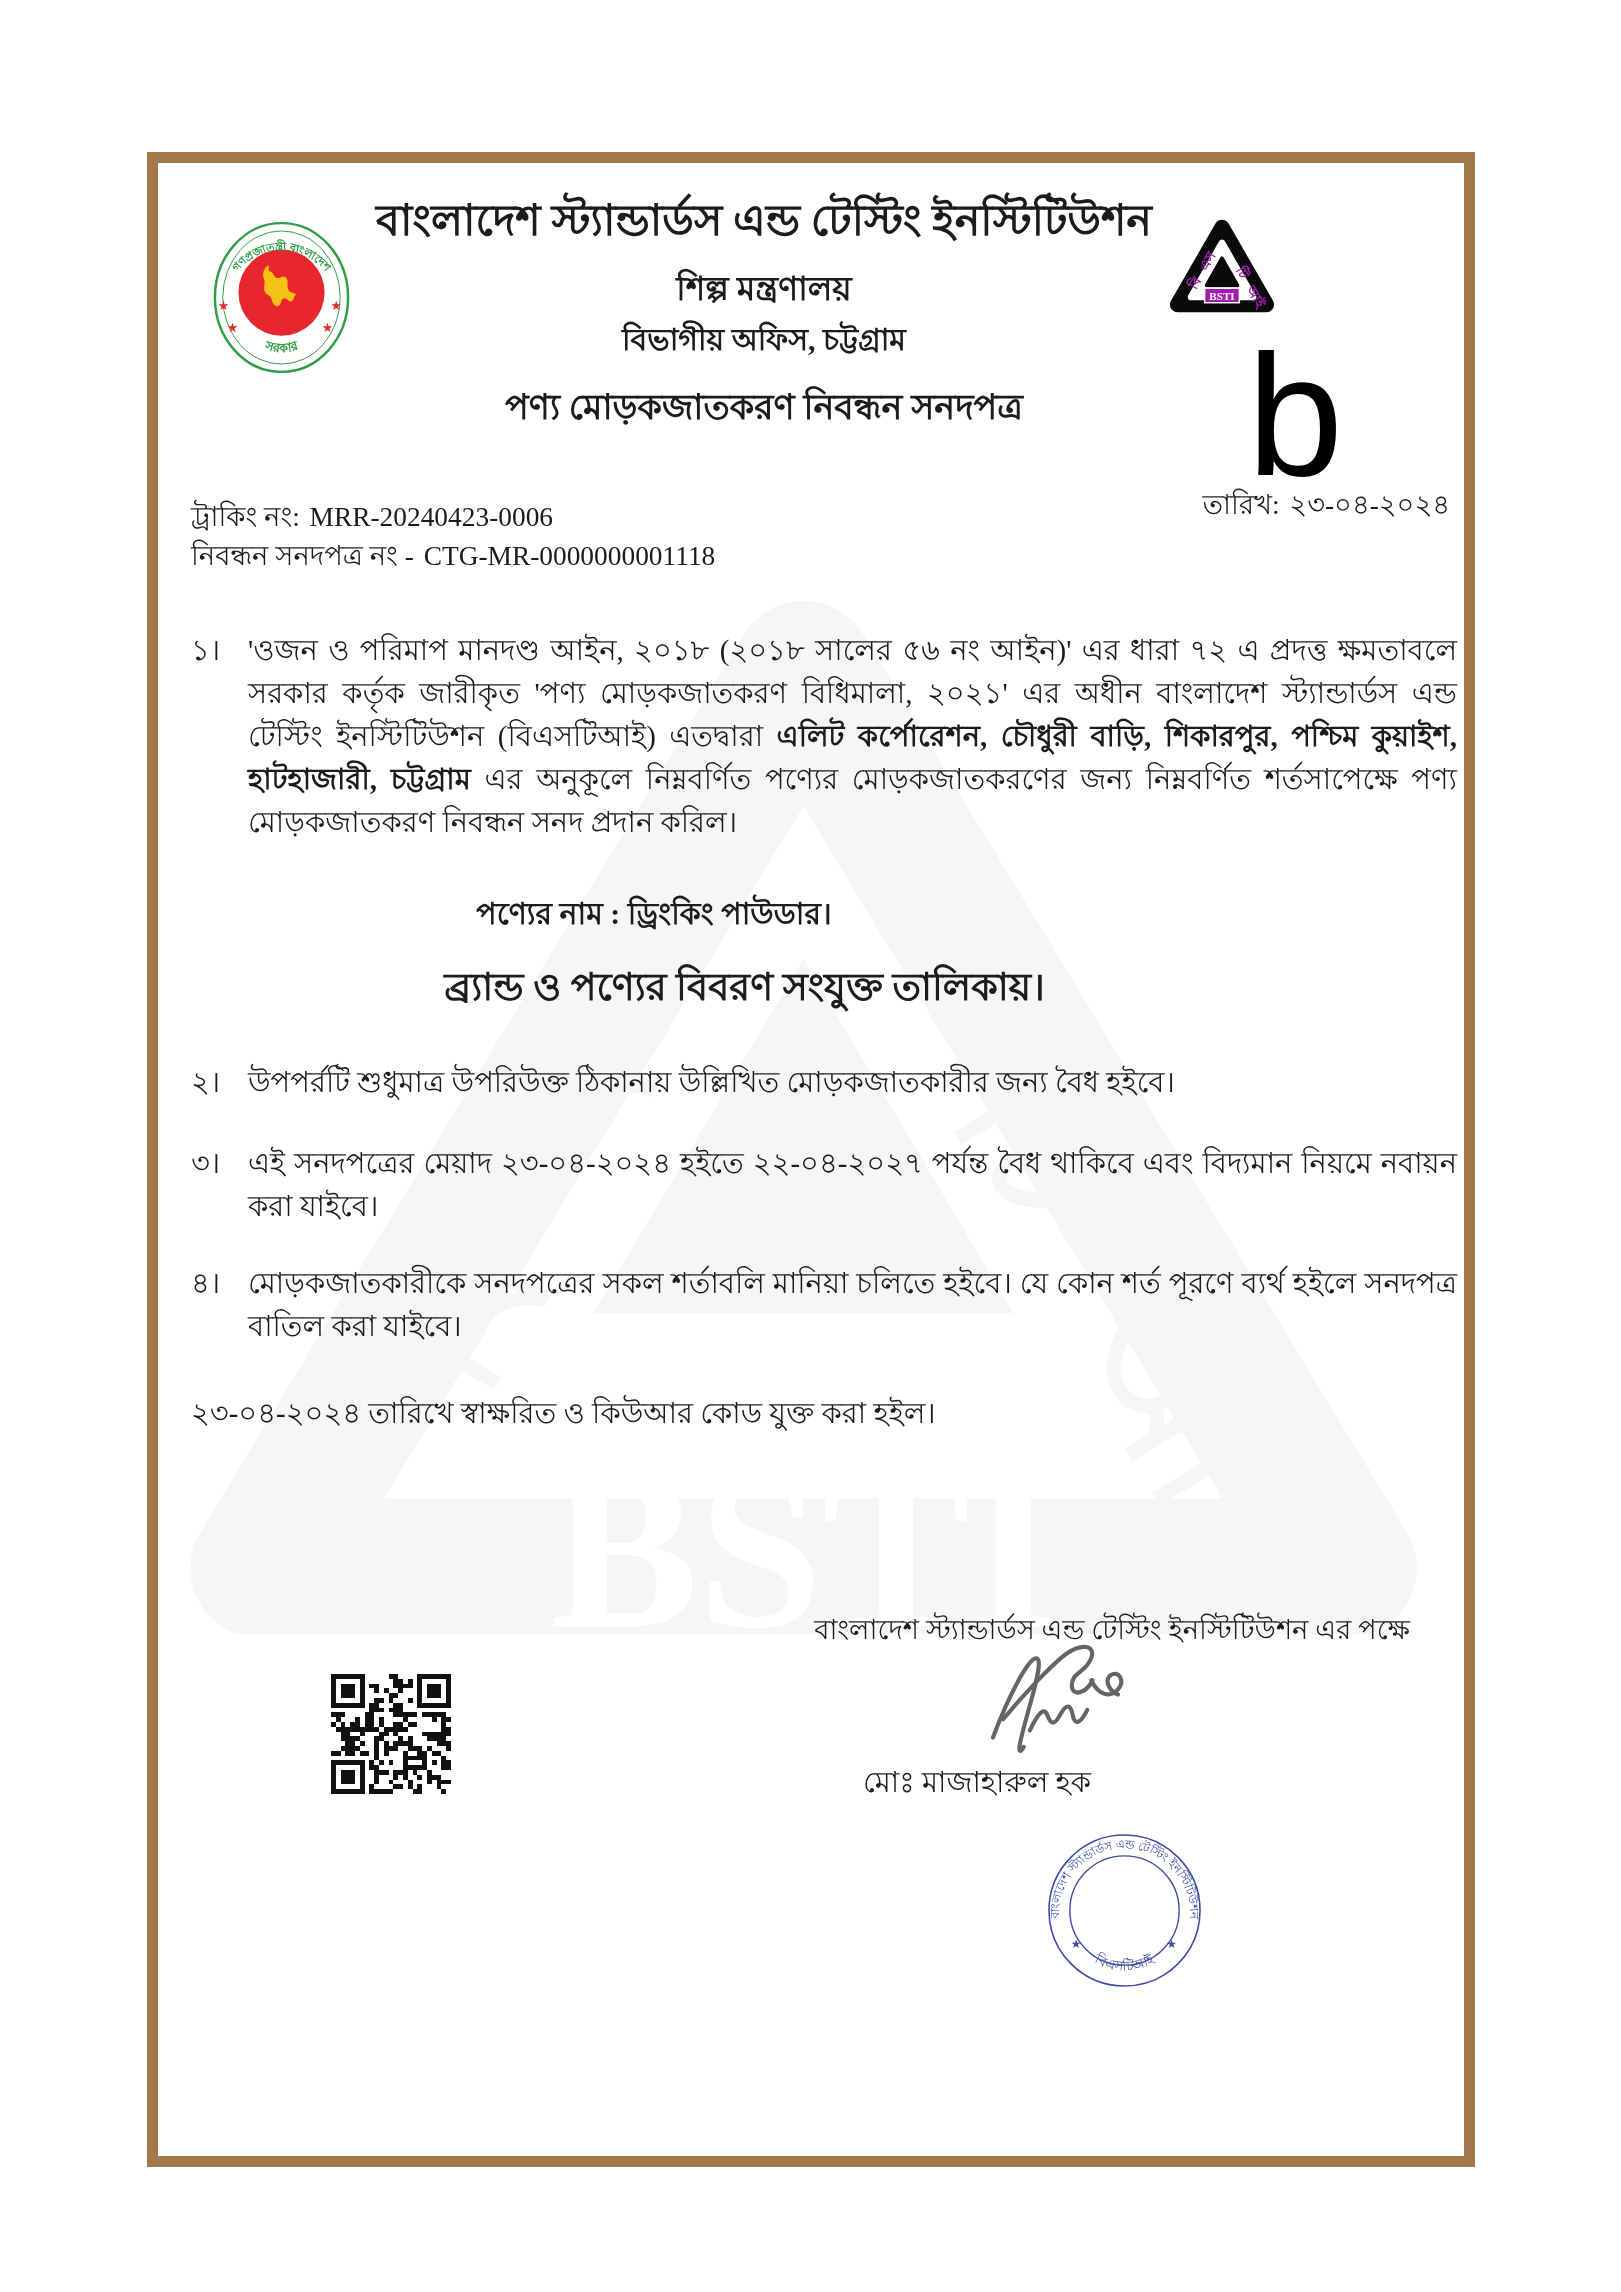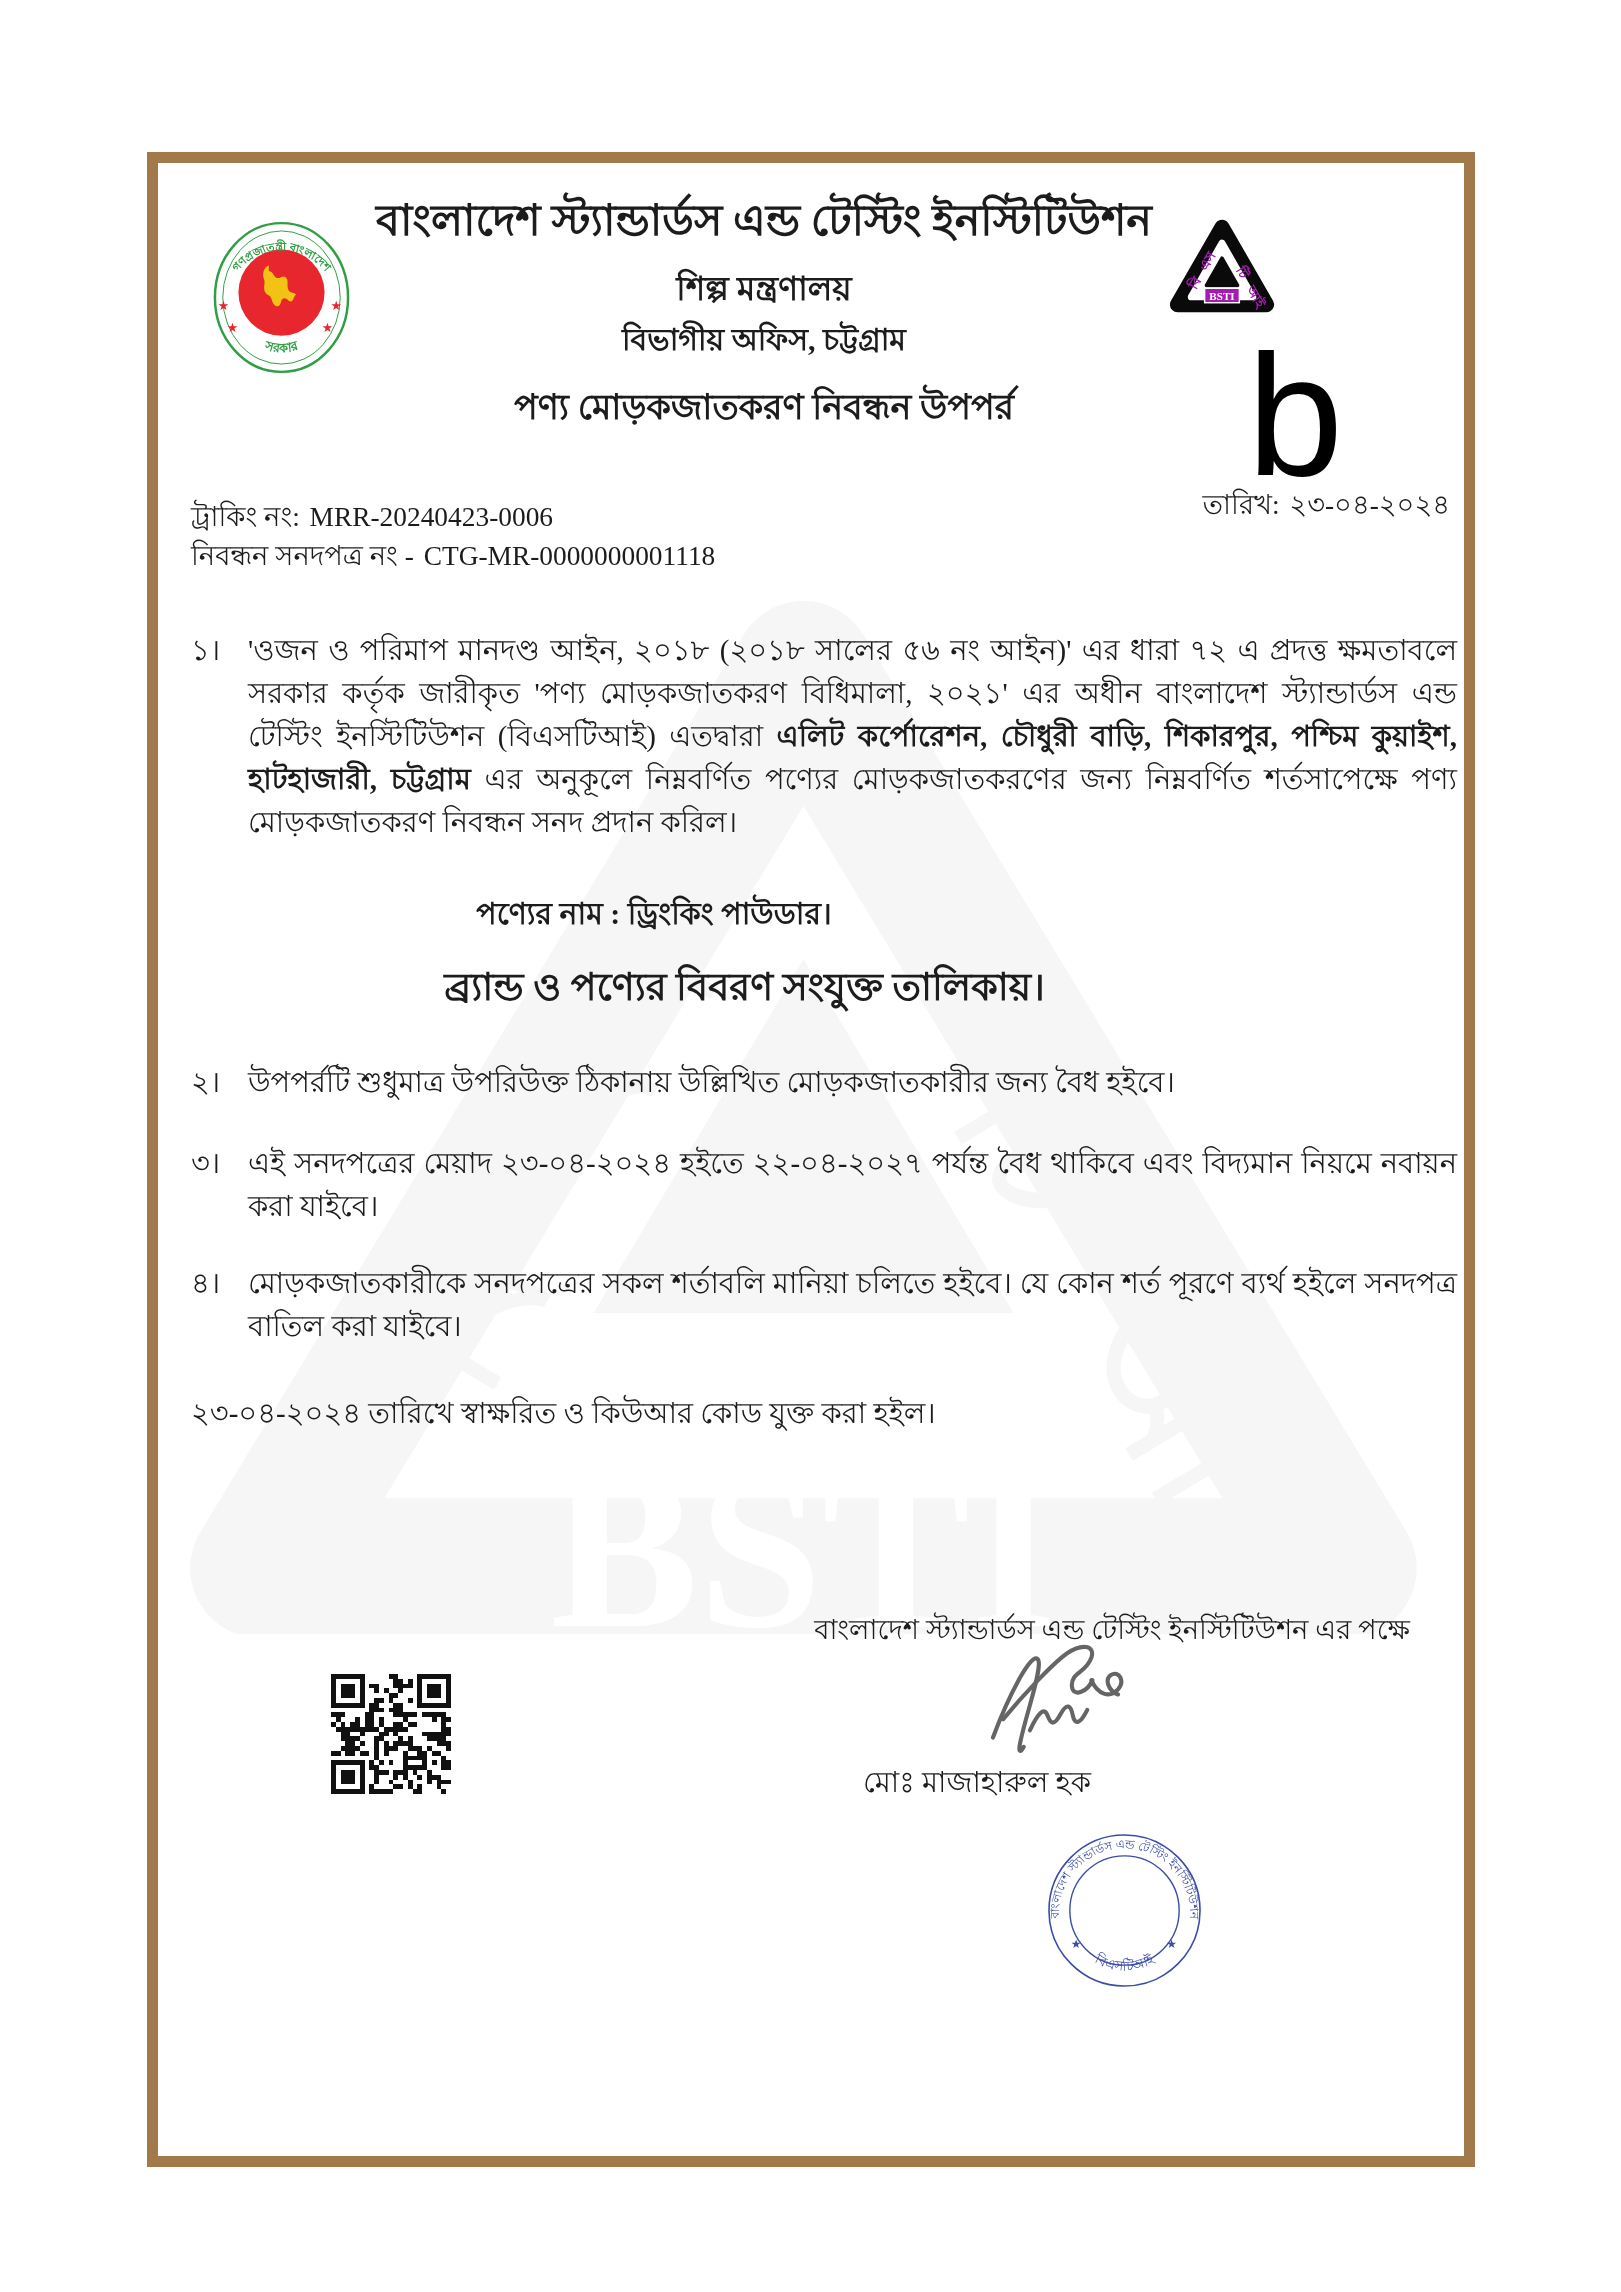--- a/index.html
+++ b/index.html
@@ -79,21 +79,21 @@
     <text font-size="13" font-weight="bold" fill="#2f9e44"><textPath href="#embBot" startOffset="50%" text-anchor="middle">সরকার</textPath></text>
     <text x="6" y="92" font-size="13" fill="#e8262d">★</text>
     <text x="15" y="114" font-size="13" fill="#e8262d">★</text>
     <text x="121" y="92" font-size="13" fill="#e8262d">★</text>
     <text x="112" y="114" font-size="13" fill="#e8262d">★</text>
   </svg>
 
   <div class="abs org-name">বাংলাদেশ স্ট্যান্ডার্ডস এন্ড টেস্টিং ইনস্টিটিউশন</div>
   <div class="abs ministry">শিল্প মন্ত্রণালয়</div>
   <div class="abs office">বিভাগীয় অফিস, চট্টগ্রাম</div>
-  <div class="abs doc-title">পণ্য মোড়কজাতকরণ নিবন্ধন উপপর্র</div>
+  <div class="abs doc-title">পণ্য মোড়কজাতকরণ নিবন্ধন সনদপত্র</div>
 
   <svg class="abs" style="left:1164px;top:214px;width:116px;height:108px;" viewBox="0 0 120 112">
     <path d="M 60,14 L 106,94 L 14,94 Z" fill="#0a0a0a" stroke="#0a0a0a" stroke-width="16" stroke-linejoin="round"></path>
     <path d="M 60,30 L 92,86 L 28,86 Z" fill="#ffffff" stroke="#ffffff" stroke-width="7" stroke-linejoin="round"></path>
     <path d="M 60,46 L 76,74 L 44,74 Z" fill="#0a0a0a" stroke="#0a0a0a" stroke-width="4" stroke-linejoin="round"></path>
     <text transform="translate(33,79) rotate(-60)" font-size="14" font-weight="bold" fill="#a21caf">বি</text>
     <text transform="translate(44,60) rotate(-60)" font-size="14" font-weight="bold" fill="#a21caf">এস</text>
     <text transform="translate(74,58) rotate(60)" font-size="14" font-weight="bold" fill="#a21caf">টি</text>
     <text transform="translate(85,78) rotate(60)" font-size="14" font-weight="bold" fill="#a21caf">আই</text>
     <rect x="42" y="77" width="36" height="15" fill="#a21caf" stroke="#ffffff" stroke-width="1.5"></rect>

